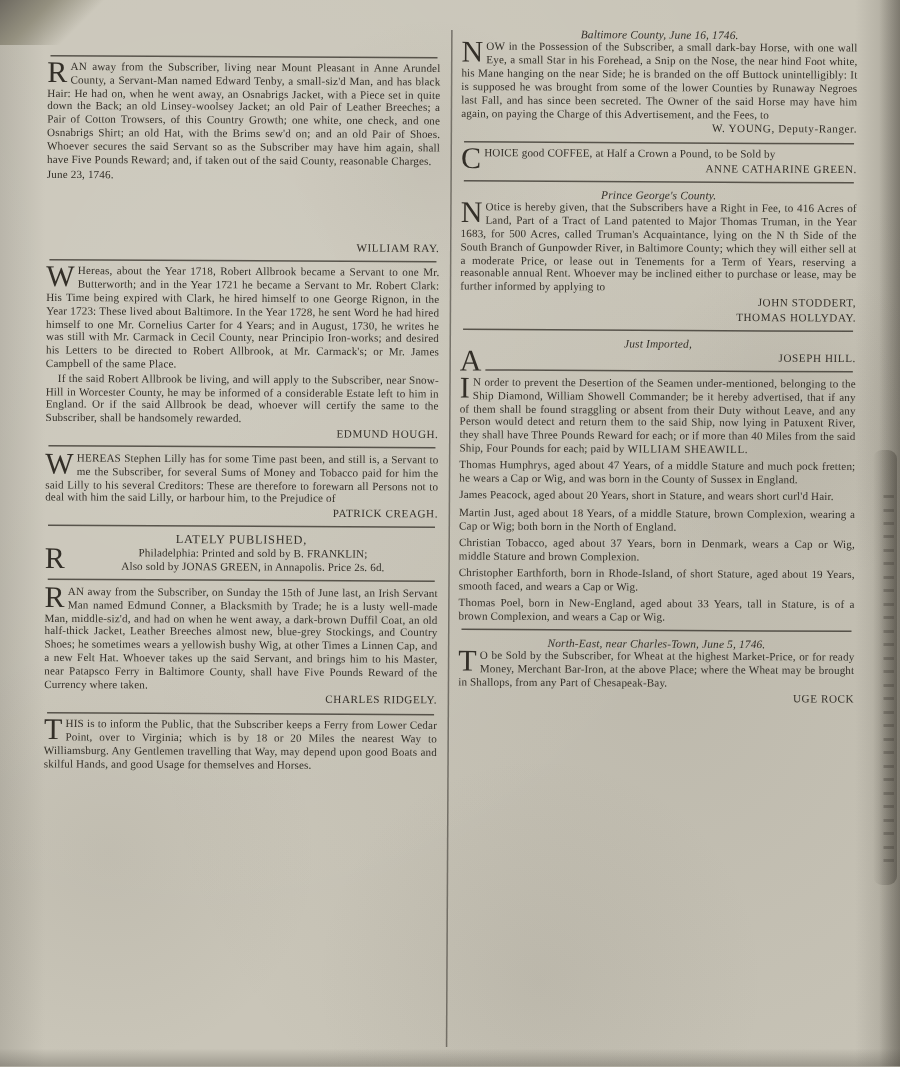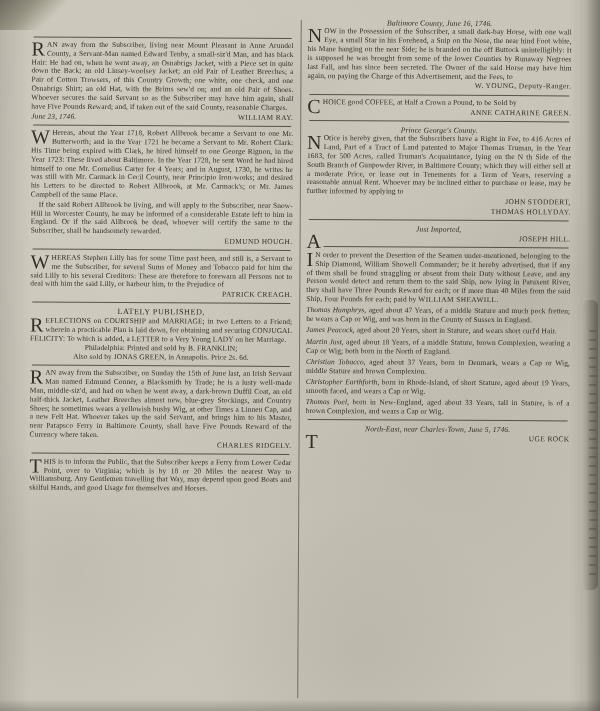--- a/index.html
+++ b/index.html
@@ -65,30 +65,30 @@
     float: left; font-size: 20px; line-height: 15px; padding: 1px 2px 0 0;
   }
   .dateline {
     text-align: center; font-style: italic; font-size: 7.6px; line-height: 1.25;
   }
   .heading-center {
     text-align: center; font-size: 8.2px; letter-spacing: 0.5px; line-height: 1.25;
   }
   .publine { text-align: center; font-size: 7.4px; line-height: 1.2; }
   .sigline { display: flex; justify-content: space-between; margin-top: 1px; font-size: 7.4px; }
-  .sig { letter-spacing: 0.4px; }
+  .sig { letter-spacing: 0.4px; margin-top: 48px; }
   .sig-right { text-align: right; letter-spacing: 0.4px; margin-top: 1px; font-size: 7.4px; }
-  .date-italic { font-style: italic; }
+  .date-italic { }
   .caps { letter-spacing: 0.4px; }
   .rule {
     border: 0; border-top: 1px solid rgba(48,44,38,0.75);
     margin: 3.5px 2px;
   }
   .sailor { margin-top: 2.5px; }
-  .sailor-name { font-style: italic; }
+  .sailor-name { }
   .para2 { text-indent: 8px; margin-top: 1px; }
 </style>
 </head>
 <body>
 
 <div class="page">
   <div class="texture"></div>
 
   <div class="sheet">
     <div class="divider"></div>
@@ -116,21 +116,21 @@
 
       <div class="ad">
         <span class="dropcap">W</span><span>HEREAS Stephen Lilly has for some Time past been, and still is, a Servant to me the Subscriber, for several Sums of Money and Tobacco paid for him the said Lilly to his several Creditors: These are therefore to forewarn all Persons not to deal with him the said Lilly, or harbour him, to the Prejudice of</span>
         <div class="sig-right">PATRICK CREAGH.</div>
       </div>
 
       <hr class="rule">
 
       <div class="ad">
         <div class="heading-center">LATELY PUBLISHED,</div>
-        <span class="dropcap">R</span><span>EFLECTIONS on COURTSHIP and MARRIAGE; in two Letters to a Friend; wherein a practicable Plan is laid down, for obtaining and securing CONJUGAL FELICITY: To which is added, a LETTER to a Very Young LADY on her Marriage.</span>
+        <span class="dropcap">R</span>
         <div class="publine">Philadelphia: Printed and sold by B. FRANKLIN;</div>
         <div class="publine">Also sold by JONAS GREEN, in Annapolis. Price 2s. 6d.</div>
       </div>
 
       <hr class="rule">
 
       <div class="ad">
         <span class="dropcap">R</span><span>AN away from the Subscriber, on Sunday the 15th of June last, an Irish Servant Man named Edmund Conner, a Blacksmith by Trade; he is a lusty well-made Man, middle-siz'd, and had on when he went away, a dark-brown Duffil Coat, an old half-thick Jacket, Leather Breeches almost new, blue-grey Stockings, and Country Shoes; he sometimes wears a yellowish bushy Wig, at other Times a Linnen Cap, and a new Felt Hat. Whoever takes up the said Servant, and brings him to his Master, near Patapsco Ferry in Baltimore County, shall have Five Pounds Reward of the Currency where taken.</span>
         <div class="sig-right">CHARLES RIDGELY.</div>
       </div>
@@ -196,21 +196,21 @@
         </div>
         <div class="sailor">
           <span class="sailor-name">Thomas Poel</span><span>, born in New-England, aged about 33 Years, tall in Stature, is of a brown Complexion, and wears a Cap or Wig.</span>
         </div>
       </div>
 
       <hr class="rule">
 
       <div class="ad">
         <div class="dateline">North-East, near Charles-Town, June 5, 1746.</div>
-        <span class="dropcap">T</span>
+        <span class="dropcap">T</span><span>O be Sold by the Subscriber, for Wheat at the highest Market-Price, or for ready Money, Merchant Bar-Iron, at the above Place; where the Wheat may be brought in Shallops, from any Part of Chesapeak-Bay.</span>
         <div class="sig-right">UGE ROCK</div>
       </div>
     </div>
   </div>
 
   <div class="corner-tl"></div>
   <div class="stain-right"></div>
   <div class="margin-strip"></div>
   <div class="edge-right"></div>
   <div class="edge-bottom"></div>

